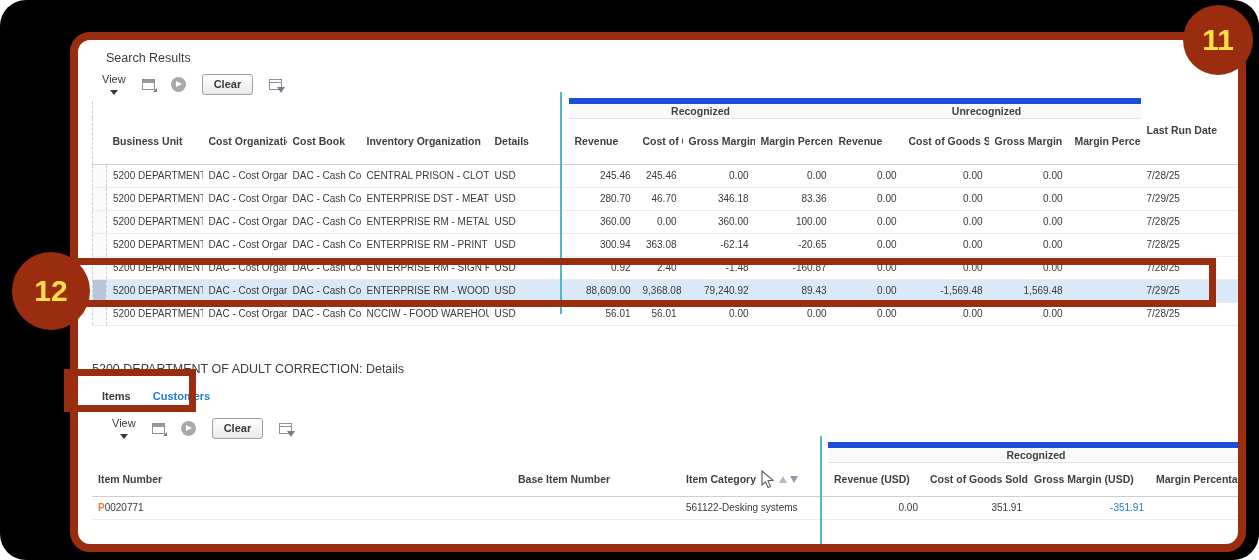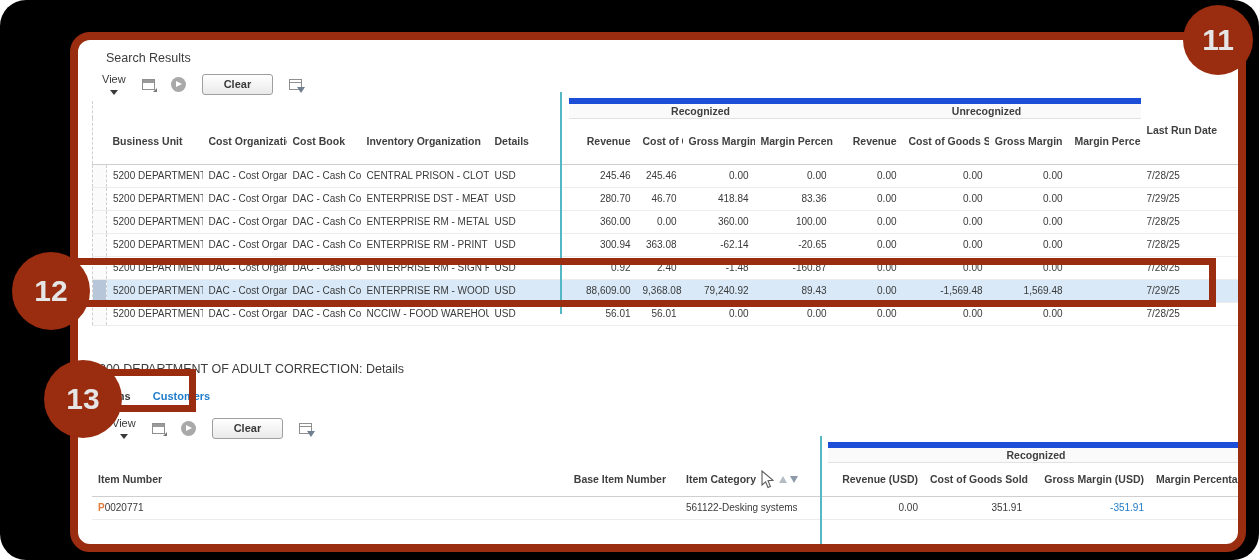--- a/index.html
+++ b/index.html
@@ -15,36 +15,36 @@
   .toolbar{position:absolute;display:flex;align-items:center;gap:16px;height:22px;}
   .tb-view{display:flex;align-items:center;gap:5px;font-size:11px;color:#3a3a3a;cursor:default;flex-direction:column;}
   .caret{width:0;height:0;border-left:4px solid transparent;border-right:4px solid transparent;border-top:5px solid #3a3a3a;}
   .icon-detach{position:relative;width:13px;height:11px;border:1px solid #8f8f8f;display:inline-block;box-sizing:border-box;}
   .icon-detach:before{content:"";position:absolute;left:0;top:0;width:100%;height:3px;background:#9a9a9a;}
   .icon-detach:after{content:"";position:absolute;right:-3px;bottom:-3px;width:0;height:0;
     border-left:4px solid transparent;border-top:4px solid transparent;border-bottom:4px solid #777;}
   .icon-go{width:15px;height:15px;border-radius:50%;background:#a9a9a9;display:inline-flex;align-items:center;justify-content:center;}
   .icon-go:before{content:"";width:0;height:0;border-top:3.5px solid transparent;border-bottom:3.5px solid transparent;border-left:6px solid #fff;margin-left:2px;}
   .btn-clear{font-family:"Liberation Sans",sans-serif;font-size:11px;font-weight:bold;color:#3a3a3a;
-    background:linear-gradient(#ffffff,#e9e9e9);border:1px solid #9f9f9f;border-radius:3px;padding:2px 21px;height:21px;}
+    background:linear-gradient(#ffffff,#e9e9e9);border:1px solid #9f9f9f;border-radius:3px;padding:2px 11px;height:21px;}
   .icon-qbe{position:relative;width:13px;height:11px;border:1px solid #8f8f8f;display:inline-block;box-sizing:border-box;}
   .icon-qbe:before{content:"";position:absolute;left:0;top:2px;width:100%;height:1px;background:#8f8f8f;}
   .icon-qbe:after{content:"";position:absolute;right:-4px;bottom:-4px;width:0;height:0;
     border-left:4px solid transparent;border-right:4px solid transparent;border-top:6px solid #6f7f90;}
 
   
   table.grid{position:absolute;border-collapse:collapse;table-layout:fixed;font-size:10px;color:#3a3a3a;}
   table.grid th,table.grid td{padding:0 6px;overflow:hidden;white-space:nowrap;text-overflow:clip;box-sizing:border-box;}
   tr.group-row th{height:17px;font-size:10.5px;font-weight:bold;color:#3f3f3f;text-align:center;
     background:#fafafa;border-top:6px solid #1d4ed8;border-bottom:1px solid #e2e2e2;}
   tr.group-row th.nogroup{background:#fff;border:none;}
   tr.col-row th{font-size:10.5px;font-weight:bold;color:#3f3f3f;vertical-align:middle;border-bottom:1px solid #cfcfcf;}
   .t1 tr.col-row th{height:46px;margin-top:8px;}
   .t2 tr.col-row th{height:34px;}
-  th.left{text-align:left;} th.right{text-align:right;} th.wrap{white-space:normal;line-height:1.15;}
+  th.left{text-align:left;} th.right{text-align:left;} th.wrap{white-space:normal;line-height:1.15;}
   td{height:23px;border-bottom:1px solid #ececec;}
   td.num{text-align:right;}
   td.txt{text-align:left;}
   td.date{text-align:left;padding-left:9px;}
   td.sel{border-right:1px dashed #cfcfcf;background:#fbfbfb;}
   tr.hl td{background:#d9e9f8;}
   tr.hl td.sel{background:#b7c6d8;}
   .t1{border-left:1px dashed #cfcfcf;}
   .link{color:#217cc9;}
   .itm-p{color:#e07b39;font-weight:bold;}
@@ -57,21 +57,21 @@
   .tabs{position:absolute;display:flex;gap:22px;font-size:11px;font-weight:bold;}
   .tab{padding-bottom:6px;}
   .tab.active{color:#3b3b3b;border-bottom:3px solid #1079c4;}
   .tab.inactive{color:#217cc9;}
 
   
   .teal{position:absolute;width:2px;background:#54b7c6;z-index:5;}
 
   
   .annot-rect{position:absolute;border:7px solid #9a2c10;box-sizing:border-box;z-index:50;}
-  .callout{position:absolute;border-radius:50%;background:#9a2c10;color:#e5e5e5;display:flex;align-items:center;justify-content:center;
+  .callout{position:absolute;border-radius:50%;background:#9a2c10;color:#fde047;display:flex;align-items:center;justify-content:center;
     font-size:30px;font-weight:bold;z-index:55;}
   .cursor{position:absolute;z-index:70;}
 </style>
 </head>
 <body>
 
 <div class="stage">
   <div class="window">
 
     <div class="sec-title" style="left:20px;top:11px;margin-left:8px;">Search Results</div>
@@ -153,21 +153,21 @@
           </tr>
           <tr>
             <td class="sel"></td>
             <td class="txt">5200 DEPARTMENT OF</td>
             <td class="txt">DAC - Cost Organiz</td>
             <td class="txt">DAC - Cash Cost B</td>
             <td class="txt">ENTERPRISE DST - MEAT PLANT</td>
             <td class="txt">USD</td>
             <td class="num">280.70</td>
             <td class="num">46.70</td>
-            <td class="num">418.84</td>
+            <td class="num">346.18</td>
             <td class="num">83.36</td>
             <td class="num">0.00</td>
             <td class="num">0.00</td>
             <td class="num">0.00</td>
             <td class="num"></td>
             <td class="date">7/29/25</td>
           </tr>
           <tr>
             <td class="sel"></td>
             <td class="txt">5200 DEPARTMENT OF</td>
@@ -324,20 +324,17 @@
 
   <div class="annot-rect" style="left:64px;top:258px;width:1152px;height:49px;"></div>
   <div class="annot-rect" style="left:64px;top:369px;width:132px;height:43px;"></div>
 
   <div class="callout" style="left:1183px;top:5px;width:70px;height:70px;">
       <span>11</span>
     </div>
   <div class="callout" style="left:12px;top:252px;width:78px;height:78px;">
       <span>12</span>
     </div>
-  <div class="callout" style="left:44px;top:360px;width:78px;height:78px;">
-      <span>13</span>
-    </div>
 
   <svg class="cursor" style="left:761px;top:470px;" width="14" height="20" viewBox="0 0 14 20">
     <path d="M1 1 L1 15 L4.6 11.8 L7 17.5 L9.4 16.4 L7 10.8 L12 10.4 Z" fill="#ffffff" stroke="#5a5a5a" stroke-width="1.1"></path>
   </svg>
 </div>
 
 </body></html>

